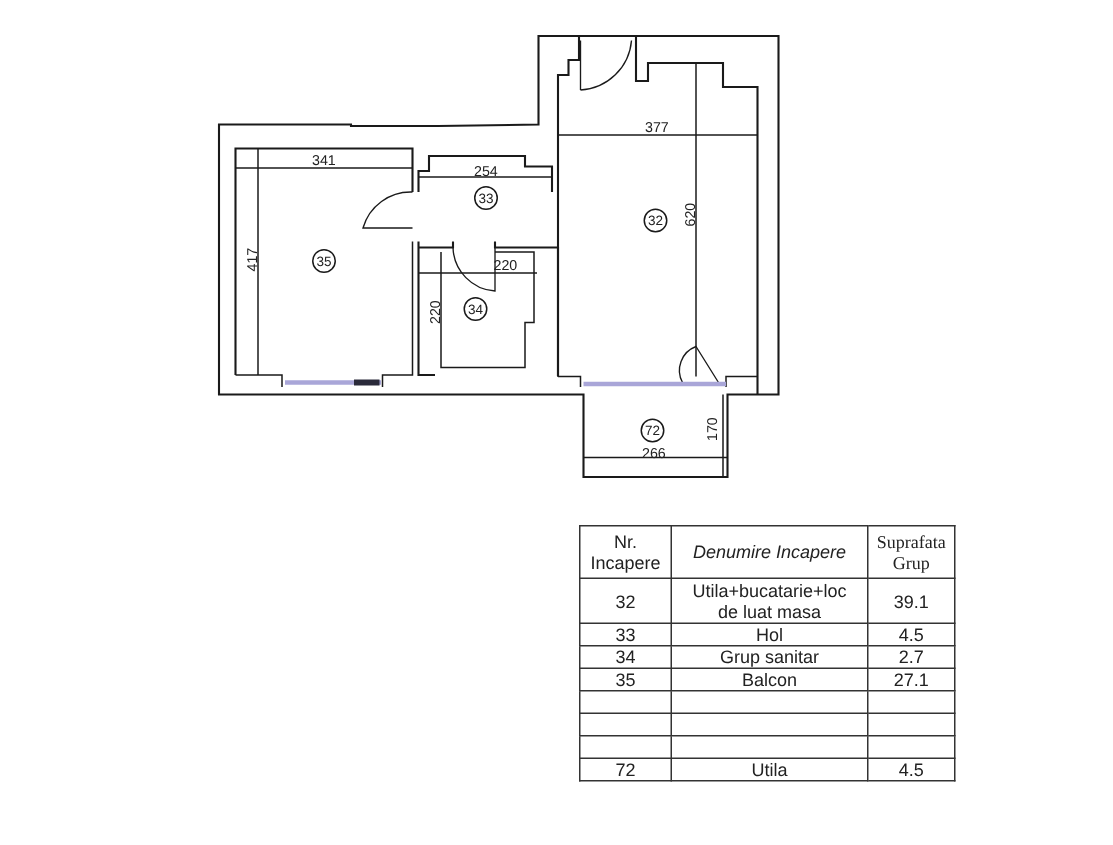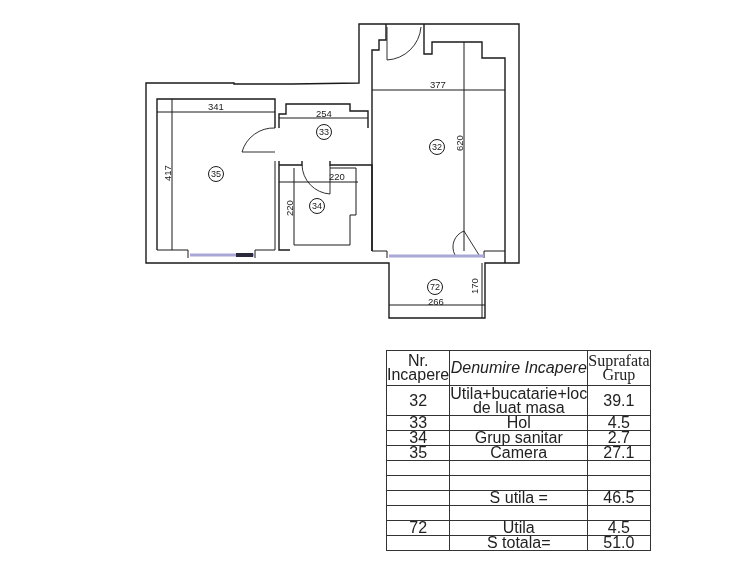--- a/index.html
+++ b/index.html
@@ -6,21 +6,21 @@
   body { width:742px; height:563px; position:relative; overflow:hidden; font-family:"Liberation Sans", sans-serif; color:#222; }
   #plan { position:absolute; left:0; top:0; width:742px; height:330px; }
   #plan text { font-family:"Liberation Sans", sans-serif; fill:#222; }
   .wall { fill:none; stroke:#1a1a1a; stroke-width:1.4; }
   .thin { fill:none; stroke:#1a1a1a; stroke-width:1; }
   .window { stroke:#a9a6d8; stroke-width:3; }
   .door { fill:none; stroke:#1a1a1a; stroke-width:0.9; }
   .dim { font-size:9.5px; }
   .lbl-circle { fill:#fff; stroke:#1a1a1a; stroke-width:1; }
   .lbl { font-size:9px; }
-  #room-table { position:absolute; left:386px; top:350px; border-collapse:collapse; font-size:16px; color:#222; }
+  #room-table { position:absolute; left:386px; top:350px; border-collapse:collapse; font-size:12px; color:#222; }
   #room-table td, #room-table th { border:1px solid #333; text-align:center; padding:0; font-weight:normal; line-height:14px; }
   #room-table th { height:34px; vertical-align:middle; }
   .c1 { width:60px; } .c2 { width:130px;font-style:italic; } .c3 { width:57px;font-family:Liberation Serif, serif; }
   .row { height:15px; }
   .row2 { height:30px; }
 </style>
 </head>
 <body>
 
 <svg id="plan" viewBox="0 0 742 330" xmlns="http://www.w3.org/2000/svg">
@@ -111,47 +111,37 @@
     <td>Hol</td>
     <td>4.5</td>
   </tr>
   <tr class="row">
     <td>34</td>
     <td>Grup sanitar</td>
     <td>2.7</td>
   </tr>
   <tr class="row">
     <td>35</td>
-    <td>Camera</td>
+    <td>Balcon</td>
     <td>27.1</td>
   </tr>
   <tr class="row">
     <td></td>
     <td></td>
     <td></td>
   </tr>
   <tr class="row">
     <td></td>
     <td></td>
     <td></td>
   </tr>
   <tr class="row">
     <td></td>
-    <td>S utila =</td>
-    <td>46.5</td>
-  </tr>
-  <tr class="row">
-    <td></td>
     <td></td>
     <td></td>
   </tr>
   <tr class="row">
     <td>72</td>
     <td>Utila</td>
     <td>4.5</td>
   </tr>
-  <tr class="row">
-    <td></td>
-    <td>S totala=</td>
-    <td>51.0</td>
-  </tr>
 </tbody>
   </table>
 
 </body></html>

